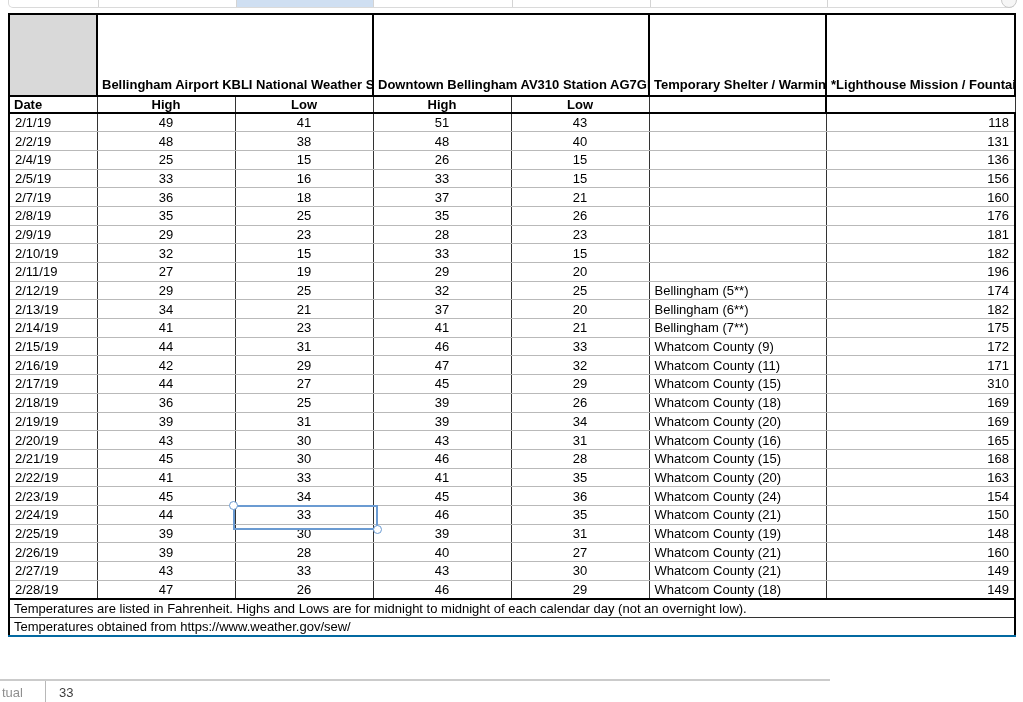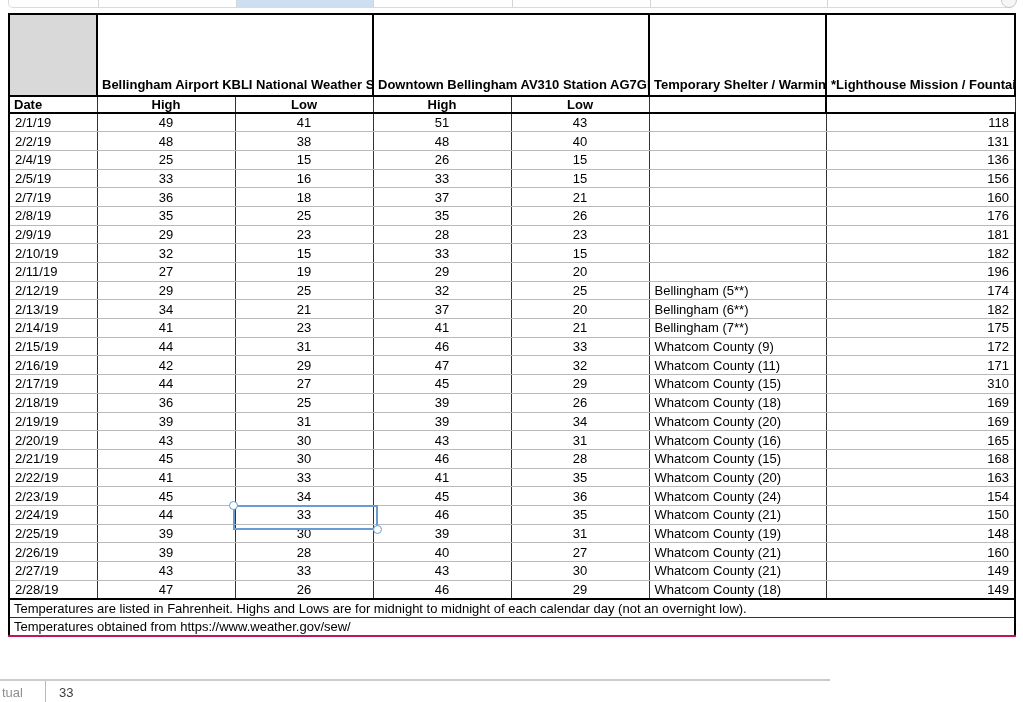--- a/index.html
+++ b/index.html
@@ -53,21 +53,21 @@
   .c-date{text-align:left;}
   .c-num{text-align:center;}
   .c-shelter{text-align:left;}
   .c-mission{text-align:right;}
   
   .note-row td{
     border:1px solid #333;border-left:2px solid #000;border-right:2px solid #000;
     height:18.5px;padding:0 4px;text-align:left;
   }
   .note-row.first td{border-top:2px solid #000;}
-  .note-row.last td{border-bottom:2px solid #be185d;}
+  .note-row.last td{border-bottom:2px solid #0369a1;}
   
   .selection-box{
     position:absolute;left:233px;top:505px;width:141px;height:21px;
     border:2px solid #6b9bd2;background:transparent;pointer-events:auto;
   }
   .handle{
     position:absolute;width:7px;height:7px;border-radius:50%;
     background:#fff;border:1.5px solid #6b9bd2;
   }
   .handle.tl{left:-6px;top:-6px;}

